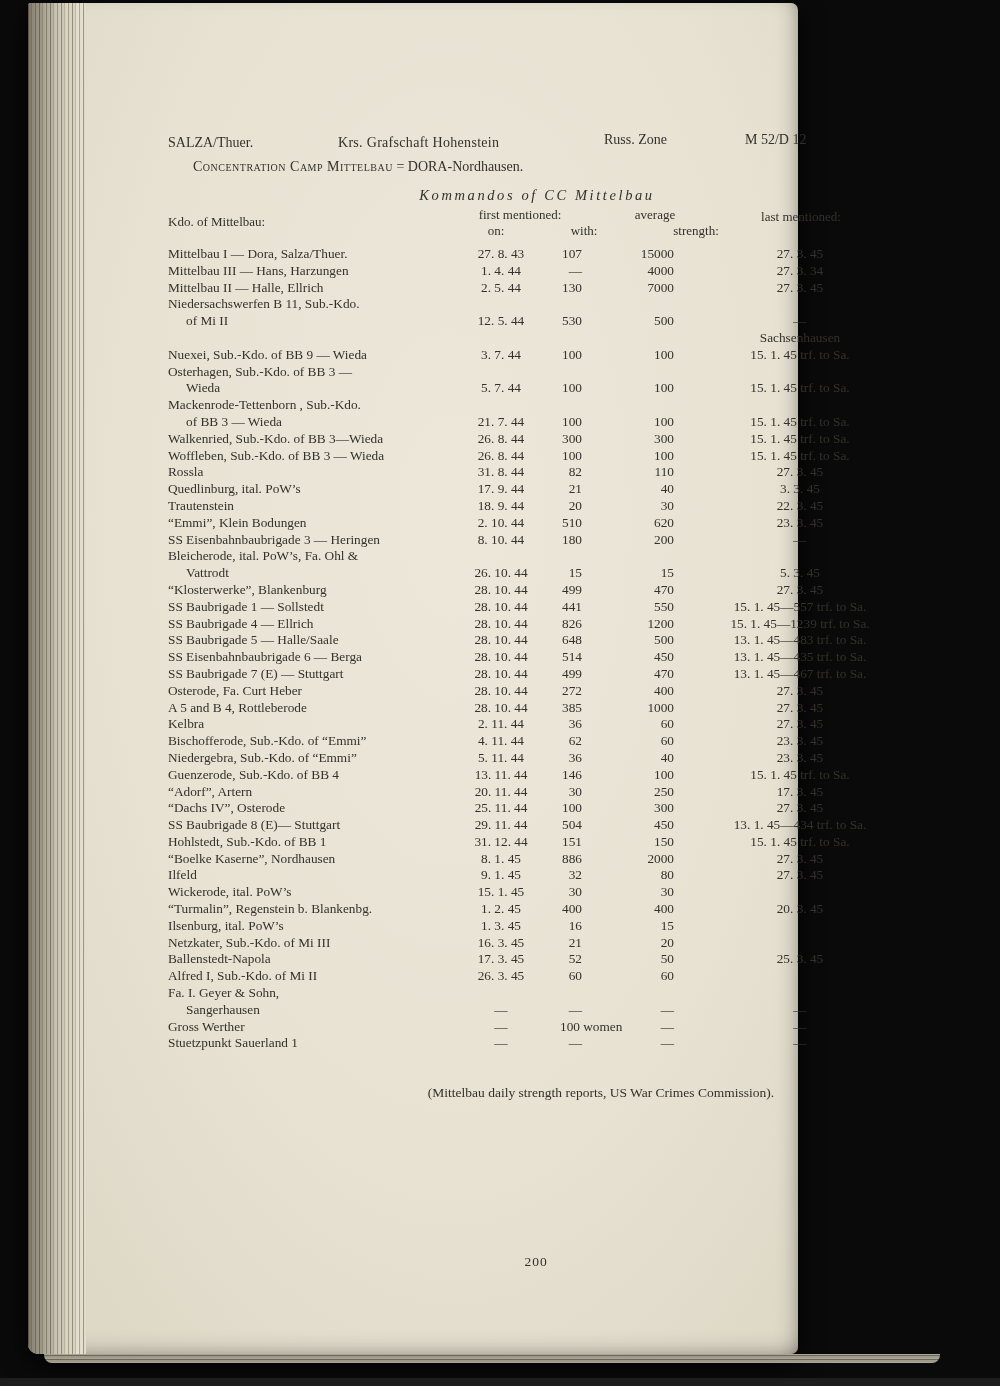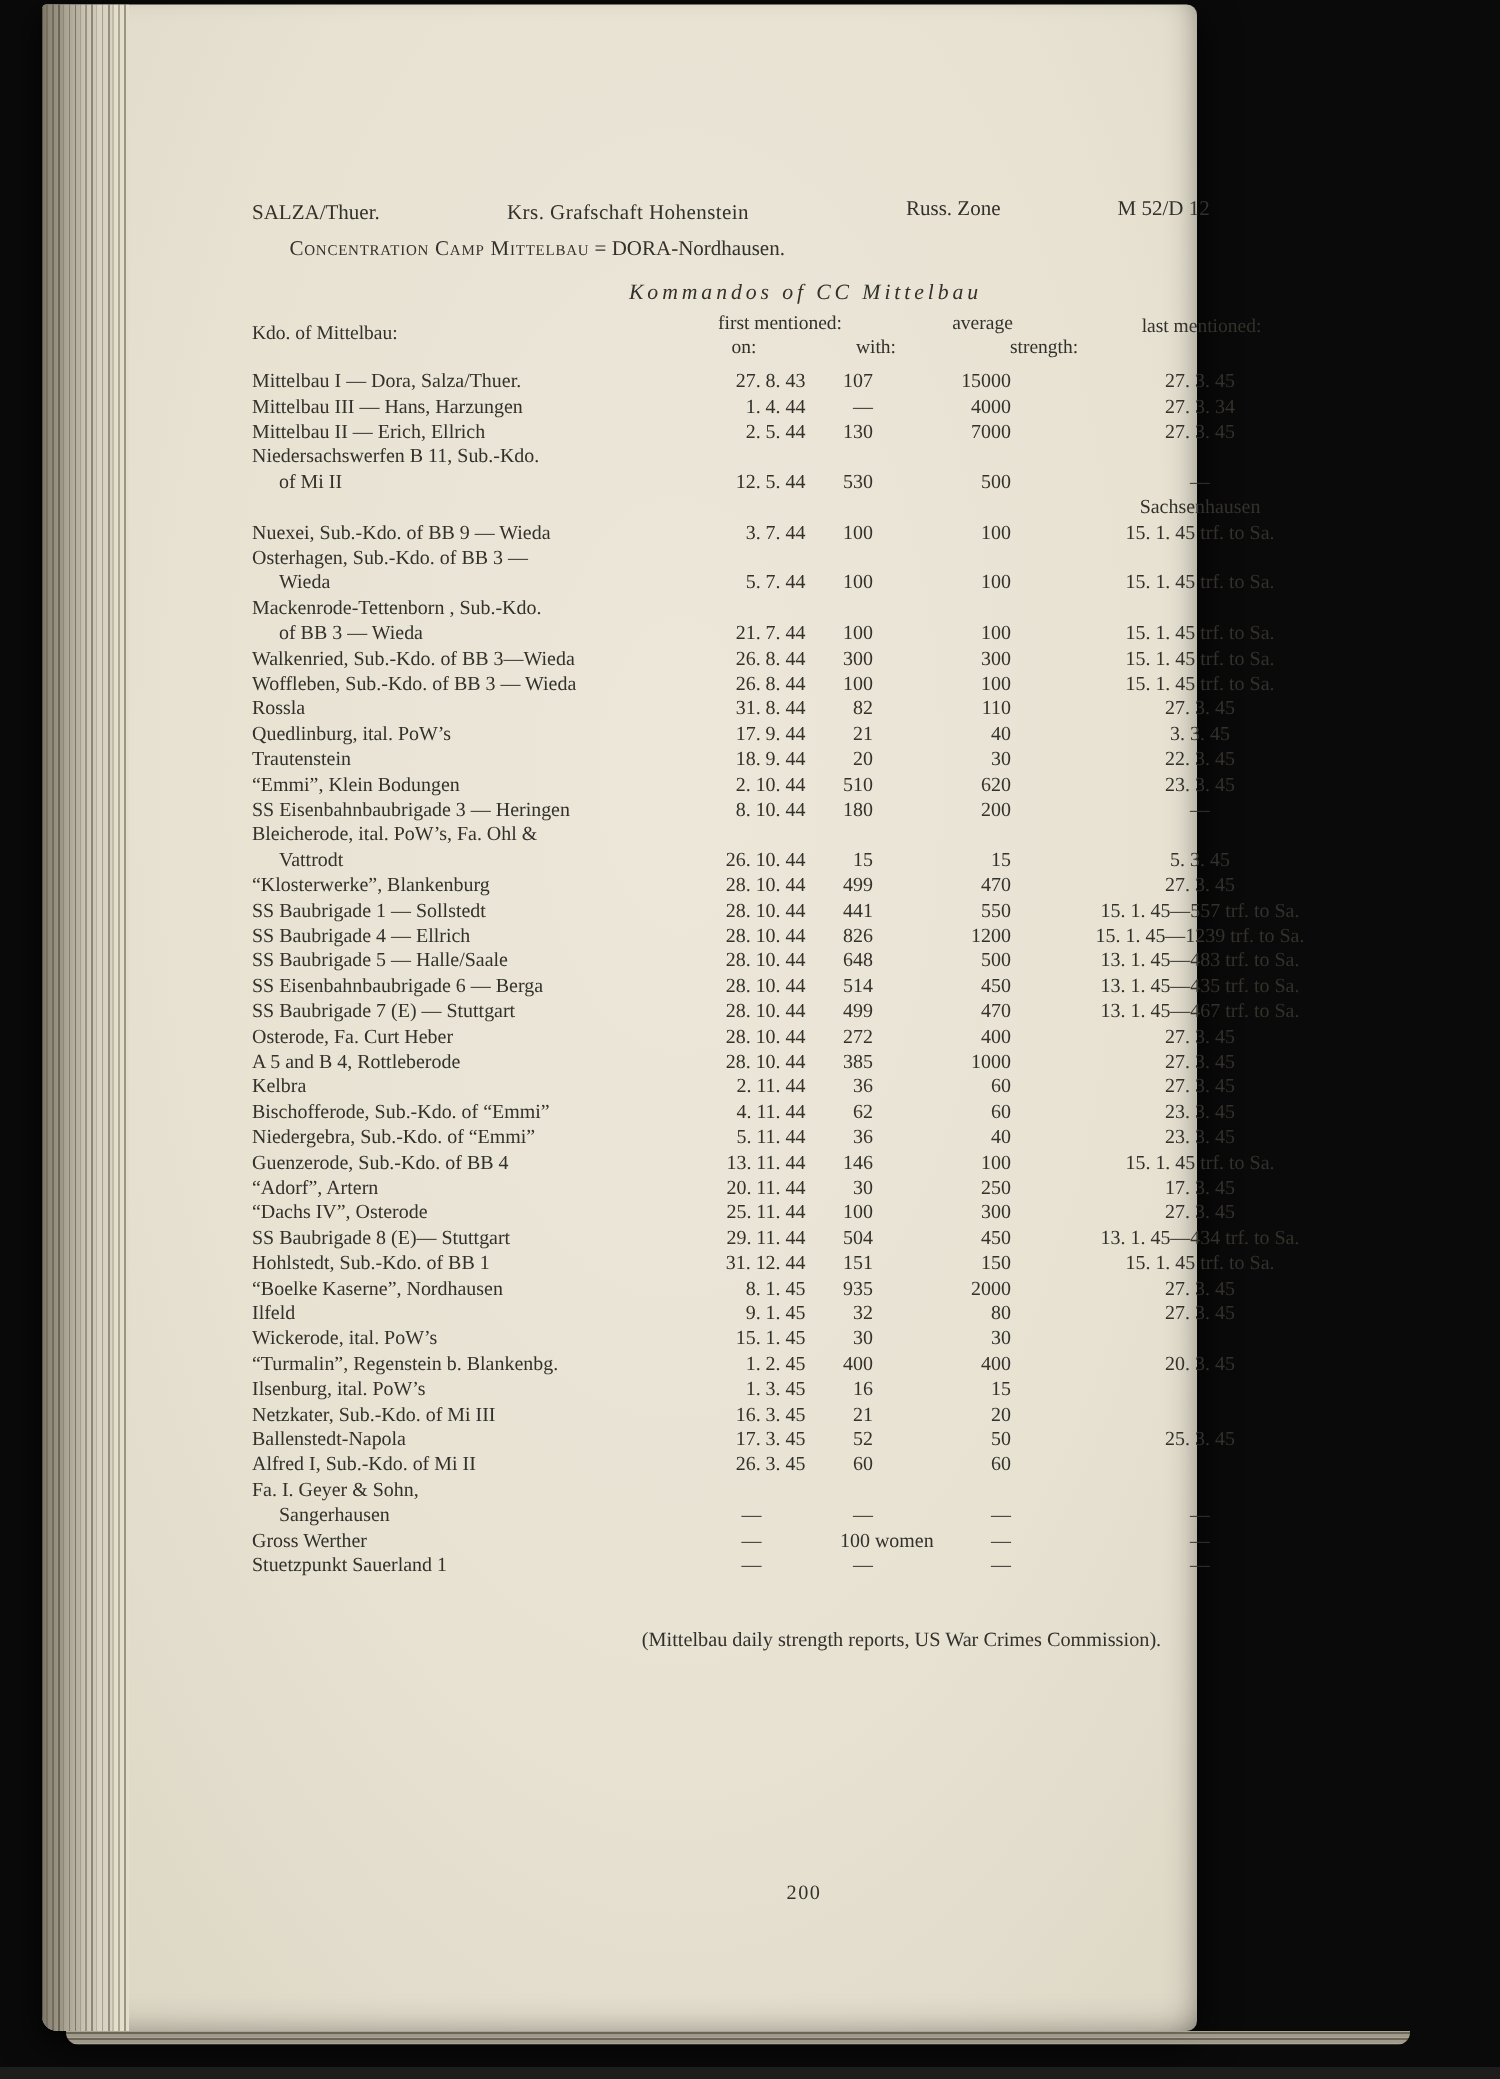--- a/index.html
+++ b/index.html
@@ -58,21 +58,21 @@
   .ch-avg      { left: 627px; top: 204px; transform: translateX(-50%); }
   .ch-strength { left: 624px; top: 220px; transform: translateX(-50%); margin-left: 44px; }
   .ch-last     { left: 773px; top: 206px; transform: translateX(-50%); }
 
   
   .table { position: absolute; left: 140px; top: 243px; width: 758px; }
   .trow { display: flex; height: 16.8px; line-height: 16.8px; font-size: 13.3px; }
   .cell { flex: none; white-space: nowrap; overflow: visible; }
   .c-name { width: 297px; text-align: left; }
   .c-name.ind { padding-left: 18px; }
-  .c-on   { width: 72px;  text-align: right; }
+  .c-on   { width: 72px;  text-align: center; }
   .c-on.dash { text-align: center; }
   .c-with { width: 45px;  text-align: right; }
   .c-with.wide { text-align: left; padding-left: 23px; }
   .c-avg  { width: 92px;  text-align: right; }
   .c-last { width: 252px; text-align: center; }
 
   
   .footer-note { left: 573px; top: 1082px; transform: translateX(-50%); font-size: 13.5px; }
   .page-num    { left: 508px; top: 1251px; transform: translateX(-50%); font-size: 13.5px; letter-spacing: 1px; }
 </style>
@@ -111,21 +111,21 @@
         <span class="cell c-last">27. 3. 45</span>
       </div>
       <div class="trow">
         <span class="cell c-name">Mittelbau III — Hans, Harzungen</span>
         <span class="cell c-on">1. 4. 44</span>
         <span class="cell c-with">—</span>
         <span class="cell c-avg">4000</span>
         <span class="cell c-last">27. 3. 34</span>
       </div>
       <div class="trow">
-        <span class="cell c-name">Mittelbau II — Erich, Ellrich</span>
+        <span class="cell c-name">Mittelbau II — Halle, Ellrich</span>
         <span class="cell c-on">2. 5. 44</span>
         <span class="cell c-with">130</span>
         <span class="cell c-avg">7000</span>
         <span class="cell c-last">27. 3. 45</span>
       </div>
       <div class="trow">
         <span class="cell c-name">Niedersachswerfen B 11, Sub.-Kdo.</span>
         <span class="cell c-on"></span>
         <span class="cell c-with"></span>
         <span class="cell c-avg"></span>
@@ -351,21 +351,21 @@
       <div class="trow">
         <span class="cell c-name">Hohlstedt, Sub.-Kdo. of BB 1</span>
         <span class="cell c-on">31. 12. 44</span>
         <span class="cell c-with">151</span>
         <span class="cell c-avg">150</span>
         <span class="cell c-last">15. 1. 45 trf. to Sa.</span>
       </div>
       <div class="trow">
         <span class="cell c-name">“Boelke Kaserne”, Nordhausen</span>
         <span class="cell c-on">8. 1. 45</span>
-        <span class="cell c-with">935</span>
+        <span class="cell c-with">886</span>
         <span class="cell c-avg">2000</span>
         <span class="cell c-last">27. 3. 45</span>
       </div>
       <div class="trow">
         <span class="cell c-name">Ilfeld</span>
         <span class="cell c-on">9. 1. 45</span>
         <span class="cell c-with">32</span>
         <span class="cell c-avg">80</span>
         <span class="cell c-last">27. 3. 45</span>
       </div>

